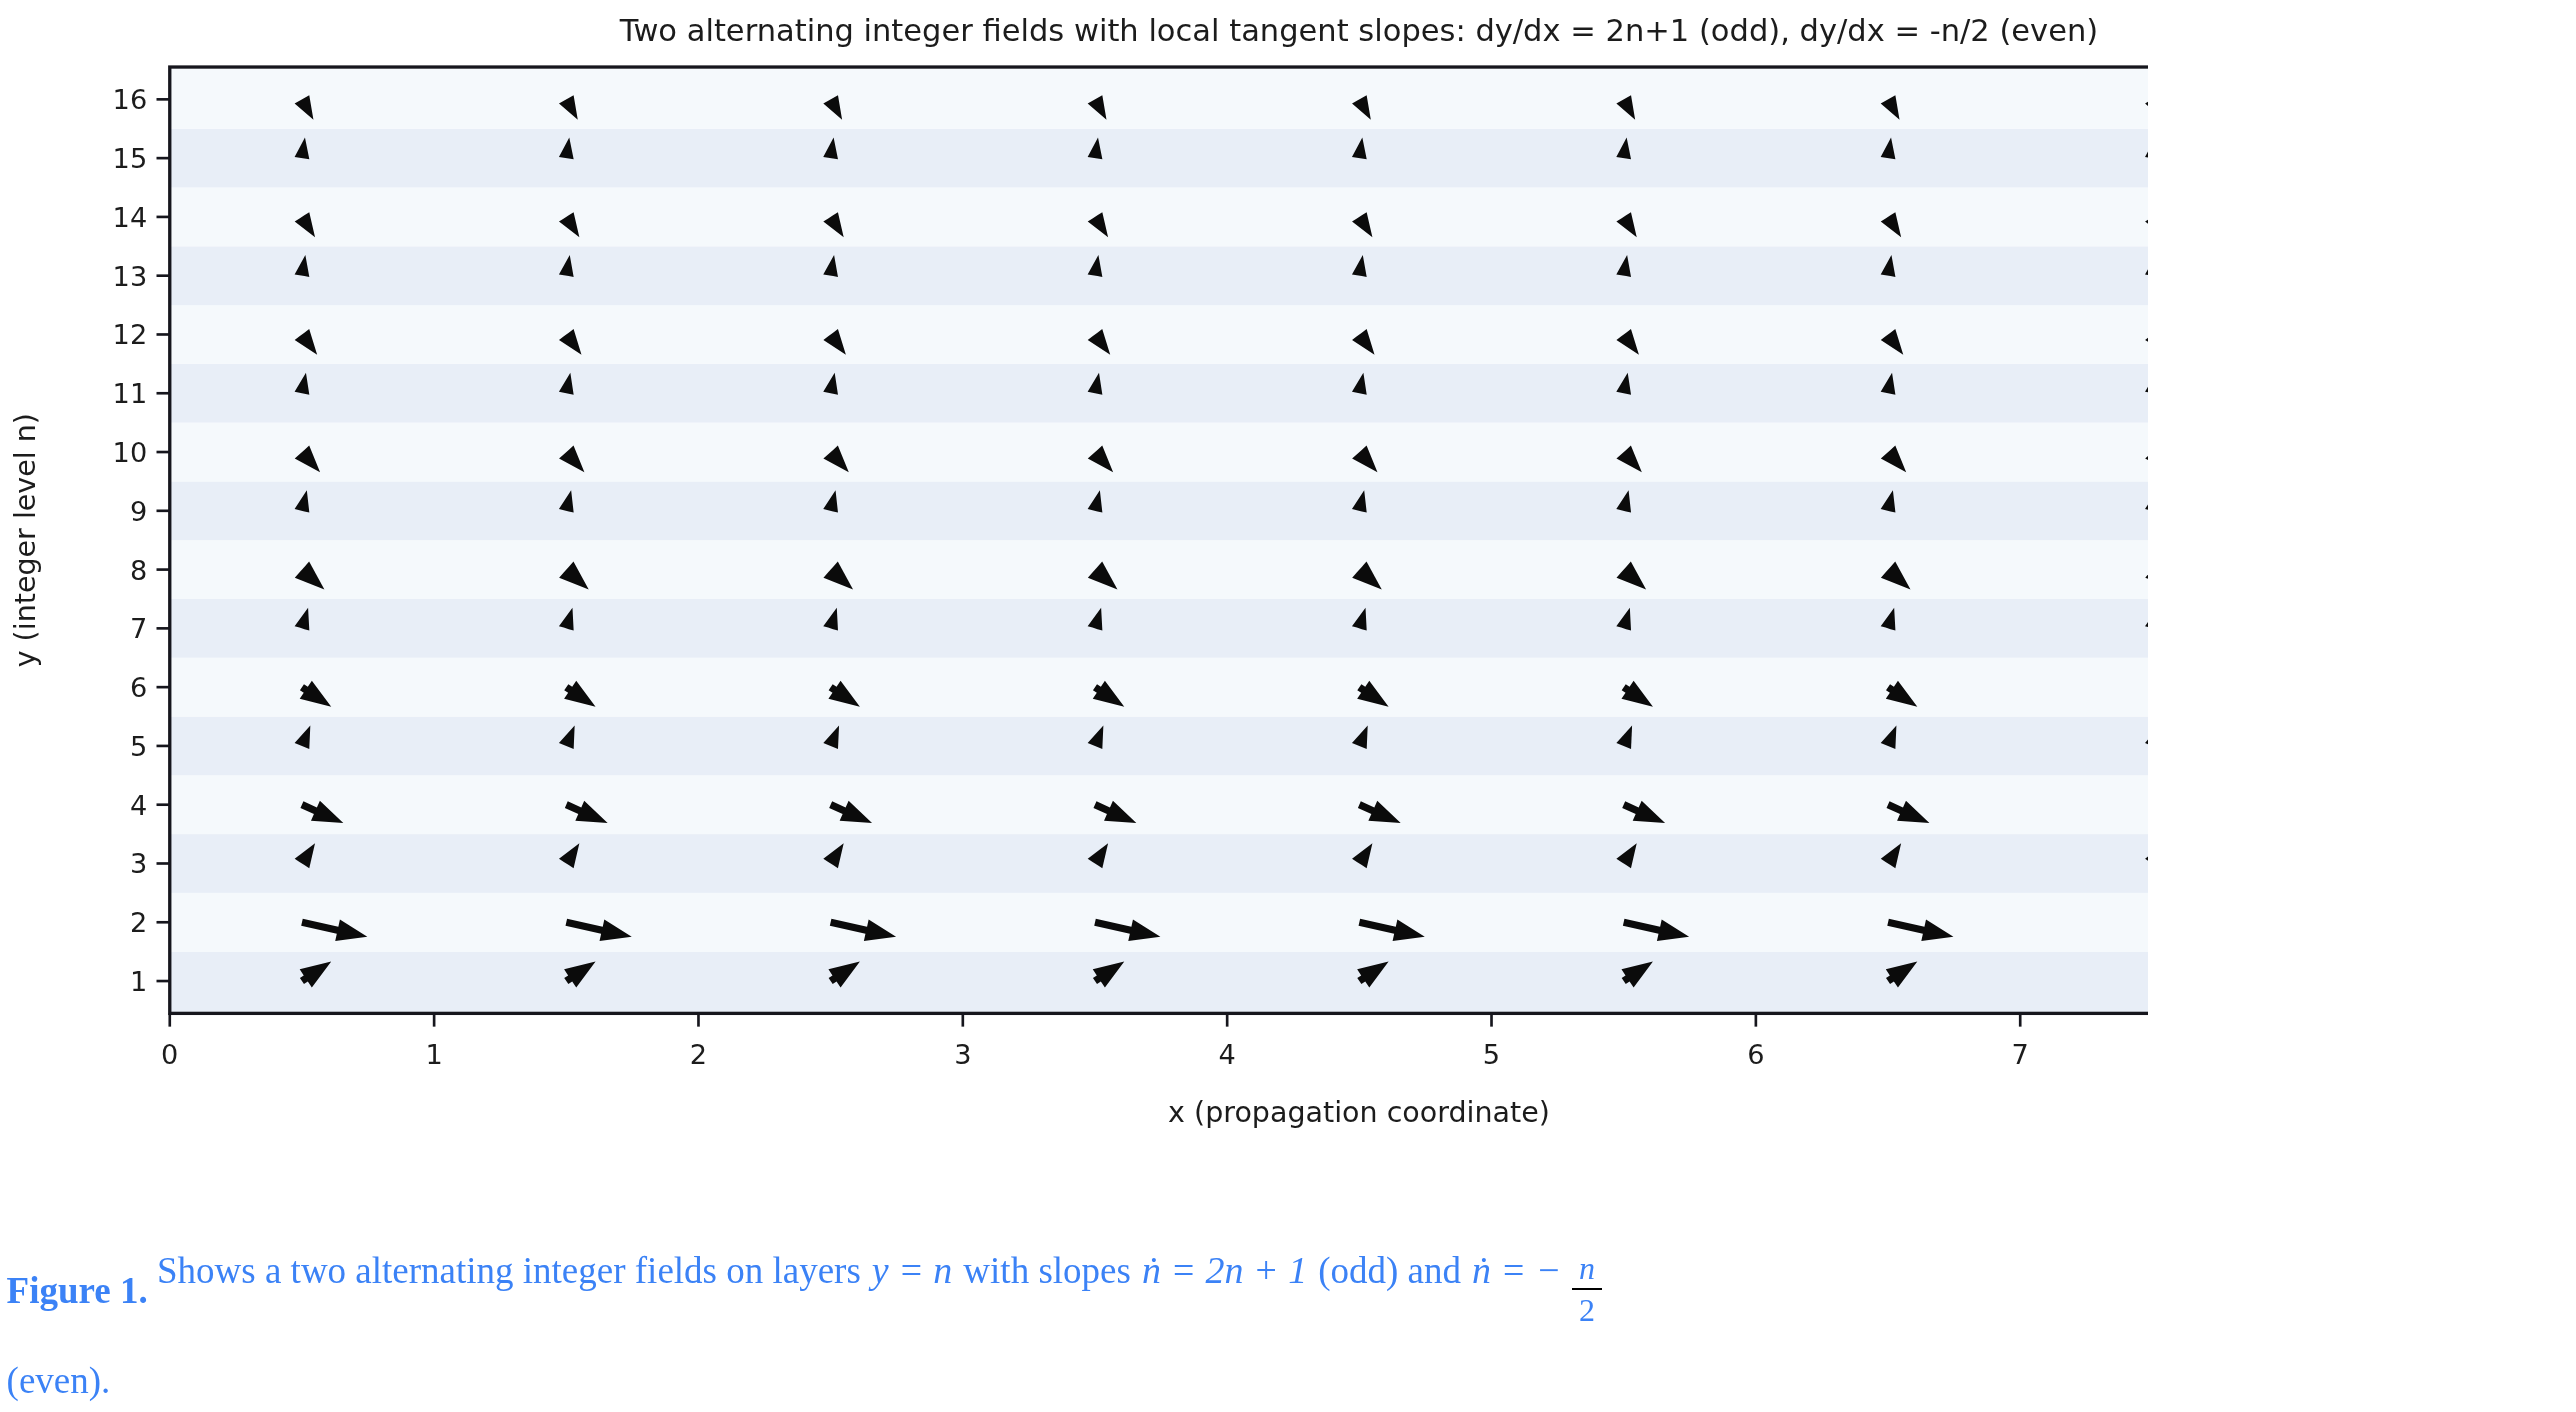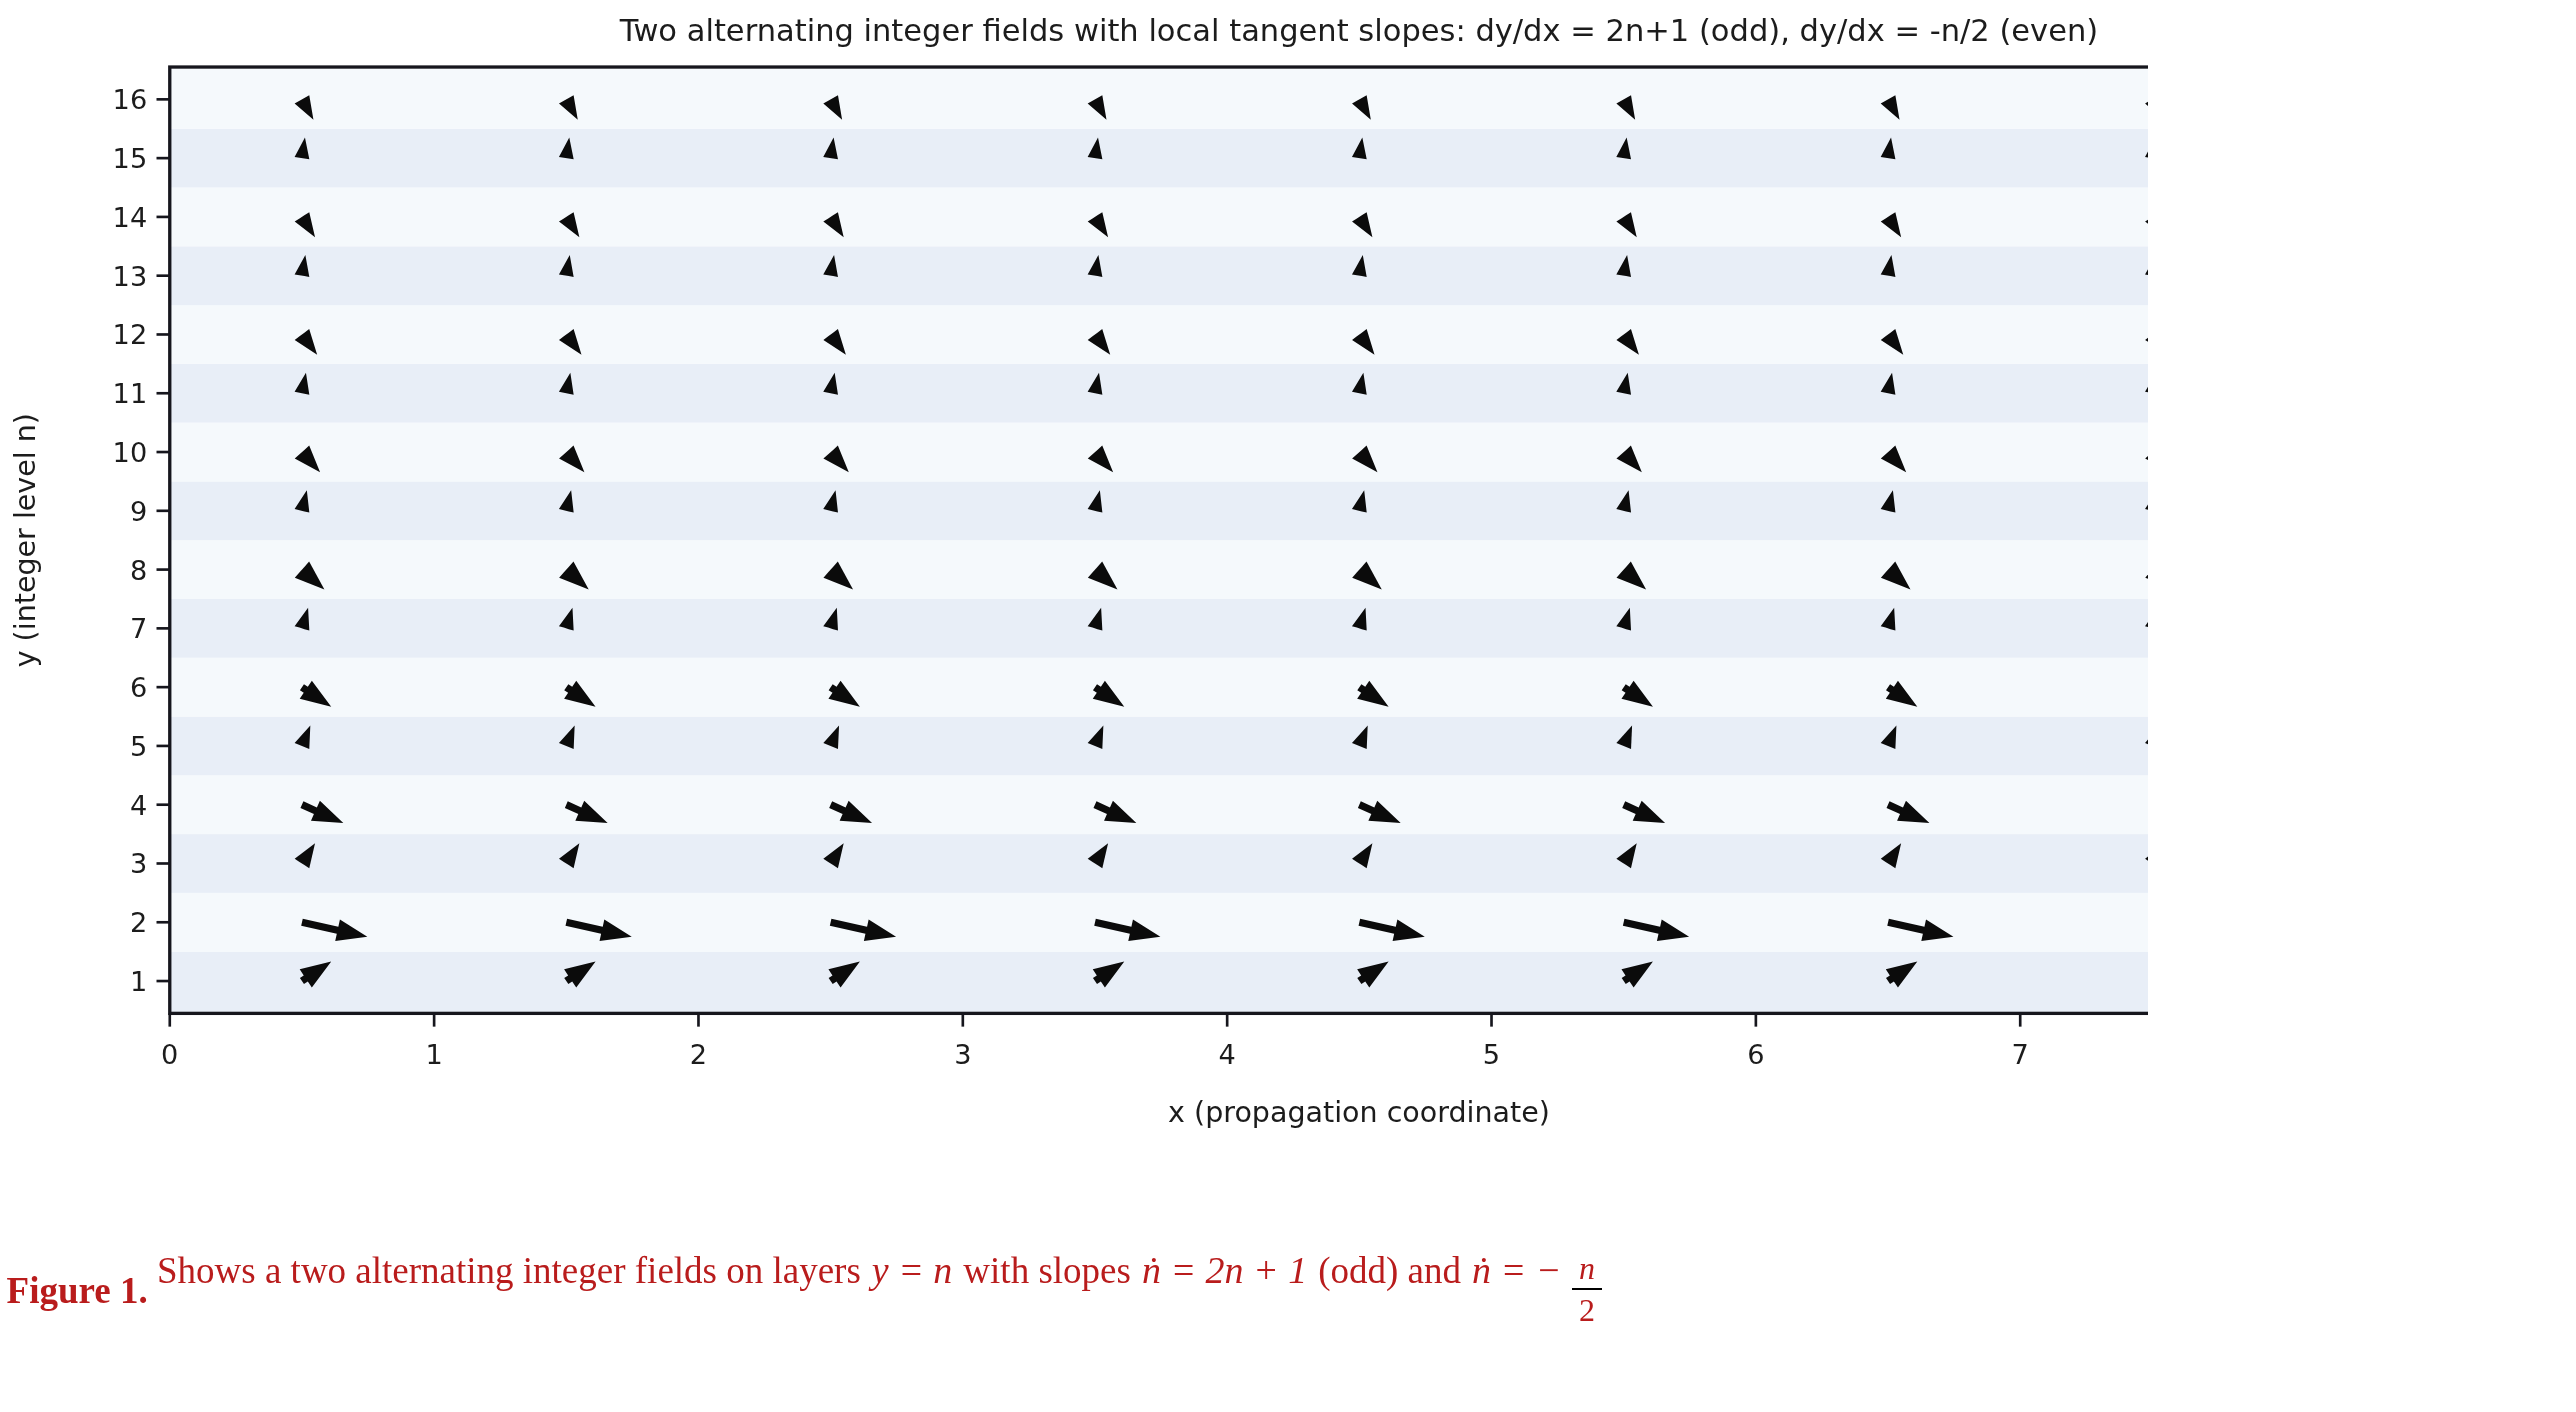--- a/index.html
+++ b/index.html
@@ -1,19 +1,19 @@
 <!DOCTYPE html>
 <html style="font-size:10.6px"><head>
 <meta charset="utf-8">
 <style>
   html,body{margin:0;padding:0;background:#ffffff;}
   .stage{position:relative;width:2148px;height:1413px;background:#ffffff;overflow:hidden;
          font-family:"DejaVu Sans",sans-serif;}
   svg text{fill:#1c1c1c;}
-  .caption{position:absolute;left:6.6px;top:1234px;width:2536px;color:#b91c1c;
+  .caption{position:absolute;left:6.6px;top:1234px;width:2536px;color:#3b82f6;
            font-family:"Liberation Serif",serif;font-size:37px;line-height:1.0;}
   .cap-line1{display:flex;align-items:center;white-space:pre;height:113px;}
   .cap-line2{margin-top:14.6px;}
   .cap-bold{font-weight:bold;}
   .cap-math{font-style:italic;margin:0 11px;font-size:38px;}
   .frac{display:inline-flex;flex-direction:column;align-items:center;line-height:1;
         font-style:italic;transform:translateY(-4px);}
   .frac .num{font-size:32px;padding:0 6.6px 4px 6.6px;}
   .frac .den{font-size:32px;border-top:2.7px solid #000;padding:4px 6.6px 0 6.6px;font-style:normal;}
 </style>
@@ -250,16 +250,17 @@
       </g>
 
     <text x="2047" y="1690" font-size="43" text-anchor="middle">x (propagation coordinate)</text>
     <text transform="translate(52,814) rotate(-90)" font-size="43" text-anchor="middle">y (integer level n)</text>
   </svg>
 
   <div class="caption">
     <div class="cap-line1">
       <span class="cap-bold">Figure 1.</span><span id="cap-segs"><span class="cap-plain"> Shows a two alternating integer fields on layers</span><span class="cap-math">y = n</span><span class="cap-plain">with slopes</span><span class="cap-math">ṅ = 2n + 1</span><span class="cap-plain">(odd) and</span><span class="cap-math">ṅ = −</span><span class="frac"><span class="num">n</span><span class="den">2</span></span></span>
     </div>
+    <div class="cap-line2">(even).</div>
   </div>
 
 </div>
 
 
 </body></html>

